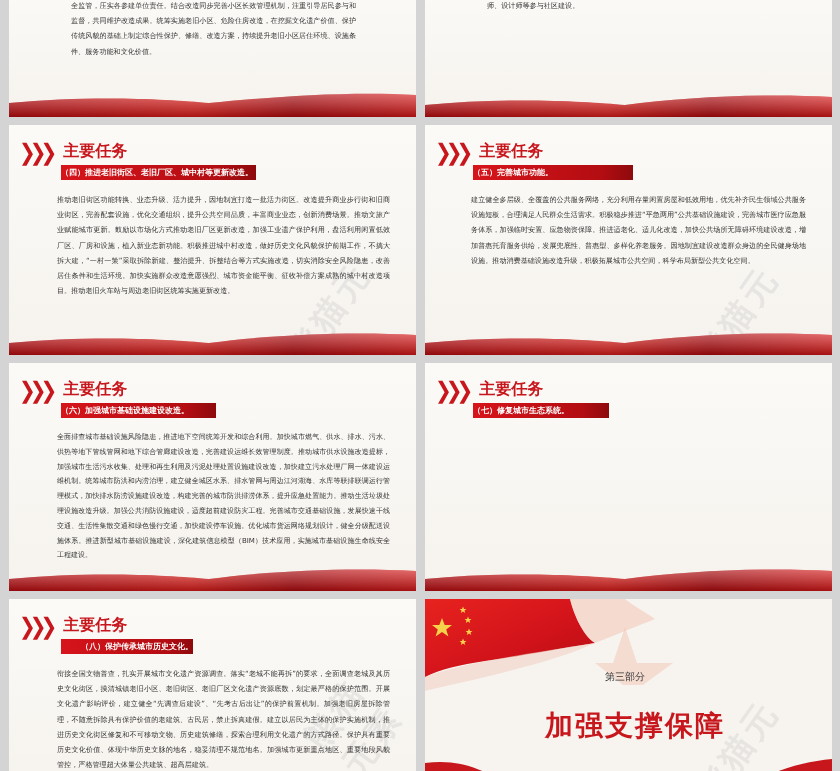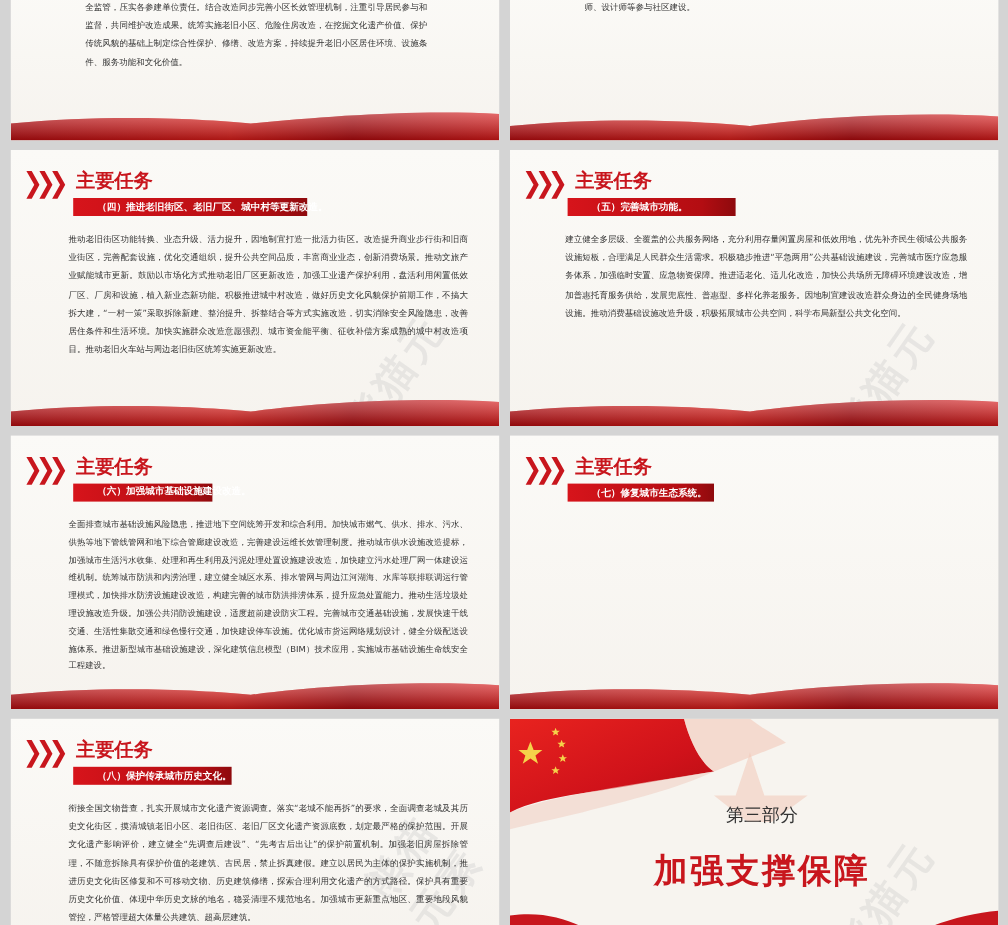--- a/index.html
+++ b/index.html
@@ -26,30 +26,30 @@
     position: absolute; left: 10px; top: 16px;
     display: flex; align-items: center; gap: 6px;
   }
   .chev { color: #c8161d; font-size: 20px; font-weight: bold; letter-spacing: -6px; line-height: 1; margin-right: 6px; transform: scaleY(1.15); }
   .sec-title { color: #c8161d; font-size: 16px; font-weight: bold; }
   .subbar {
     position: absolute; left: 52px; top: 40px;
     height: 15px; width: 132px;
     background: linear-gradient(90deg, #d7141b 0%, #b30d12 80%, #8e0a0d 100%);
     color: #fff; font-size: 8px; font-weight: bold;
-    line-height: 15px; padding-left: 20px; box-sizing: border-box;
+    line-height: 15px; padding-left: 0; box-sizing: border-box;
     white-space: nowrap;
   }
   .body-text {
     position: absolute; left: 48px; right: 26px;
     color: #333; font-size: 7.1px; line-height: 15.2px;
     text-align: justify;
   }
   
-  .part-label { position: absolute; color: #333; font-size: 15px; }
+  .part-label { position: absolute; color: #333; font-size: 10px; }
   .part-title { position: absolute; color: #c8161d; font-size: 28px; font-weight: bold; letter-spacing: 2px; }
 </style>
 </head>
 <body>
 
 <svg width="0" height="0" style="position:absolute">
   <defs>
     <linearGradient id="ribbonGrad" x1="0" y1="0" x2="1" y2="0">
       <stop offset="0" stop-color="#b40d12"></stop>
       <stop offset="0.45" stop-color="#e0231f"></stop>
@@ -92,60 +92,60 @@
     <path d="M0,14 C80,6 160,10 200,14 C260,6 340,2 407,6 L407,26 L0,26 Z" fill="url(#ribbonShade)"></path>
   </svg>
 </div>
 
 <div class="slide" style="left:425px; top:125px; width:407px; height:230px;">
   <div class="watermark" style="left:270px; top:150px;">熊猫元素</div>
   <div class="sec-head">
     <span class="chev">❯❯❯</span>
     <span class="sec-title">主要任务</span>
   </div>
-  <div class="subbar" style="left:48px; width:140px;">（五）完善城市功能。</div>
+  <div class="subbar" style="left:48px; width:160px;">（五）完善城市功能。</div>
   <div class="body-text" style="top:67px; left:46px;">建立健全多层级、全覆盖的公共服务网络，充分利用存量闲置房屋和低效用地，优先补齐民生领域公共服务设施短板，合理满足人民群众生活需求。积极稳步推进“平急两用”公共基础设施建设，完善城市医疗应急服务体系，加强临时安置、应急物资保障。推进适老化、适儿化改造，加快公共场所无障碍环境建设改造，增加普惠托育服务供给，发展兜底性、普惠型、多样化养老服务。因地制宜建设改造群众身边的全民健身场地设施。推动消费基础设施改造升级，积极拓展城市公共空间，科学布局新型公共文化空间。</div>
   <svg class="ribbon" viewBox="0 0 407 26" preserveAspectRatio="none">
     <path d="M0,14 C80,6 160,10 200,14 C260,6 340,2 407,6 L407,26 L0,26 Z" fill="url(#ribbonGrad)"></path>
     <path d="M0,14 C80,6 160,10 200,14 C260,6 340,2 407,6 L407,26 L0,26 Z" fill="url(#ribbonShade)"></path>
   </svg>
 </div>
 
 <div class="slide" style="left:9px; top:363px; width:407px; height:228px;">
   <div class="sec-head">
     <span class="chev">❯❯❯</span>
     <span class="sec-title">主要任务</span>
   </div>
-  <div class="subbar" style="width:116px;font-family:Liberation Mono, monospace;">（六）加强城市基础设施建设改造。</div>
+  <div class="subbar" style="width:155px;">（六）加强城市基础设施建设改造。</div>
   <div class="body-text" style="top:67px; font-size:7px; line-height:14.8px;">全面排查城市基础设施风险隐患，推进地下空间统筹开发和综合利用。加快城市燃气、供水、排水、污水、供热等地下管线管网和地下综合管廊建设改造，完善建设运维长效管理制度。推动城市供水设施改造提标，加强城市生活污水收集、处理和再生利用及污泥处理处置设施建设改造，加快建立污水处理厂网一体建设运维机制。统筹城市防洪和内涝治理，建立健全城区水系、排水管网与周边江河湖海、水库等联排联调运行管理模式，加快排水防涝设施建设改造，构建完善的城市防洪排涝体系，提升应急处置能力。推动生活垃圾处理设施改造升级。加强公共消防设施建设，适度超前建设防灾工程。完善城市交通基础设施，发展快速干线交通、生活性集散交通和绿色慢行交通，加快建设停车设施。优化城市货运网络规划设计，健全分级配送设施体系。推进新型城市基础设施建设，深化建筑信息模型（BIM）技术应用，实施城市基础设施生命线安全工程建设。</div>
   <svg class="ribbon" viewBox="0 0 407 26" preserveAspectRatio="none">
     <path d="M0,14 C80,6 160,10 200,14 C260,6 340,2 407,6 L407,26 L0,26 Z" fill="url(#ribbonGrad)"></path>
     <path d="M0,14 C80,6 160,10 200,14 C260,6 340,2 407,6 L407,26 L0,26 Z" fill="url(#ribbonShade)"></path>
   </svg>
 </div>
 
 <div class="slide" style="left:425px; top:363px; width:407px; height:228px;">
   <div class="sec-head">
     <span class="chev">❯❯❯</span>
     <span class="sec-title">主要任务</span>
   </div>
-  <div class="subbar" style="left:48px; width:122px;">（七）修复城市生态系统。</div>
+  <div class="subbar" style="left:48px; width:136px;">（七）修复城市生态系统。</div>
   <svg class="ribbon" viewBox="0 0 407 26" preserveAspectRatio="none">
     <path d="M0,14 C80,6 160,10 200,14 C260,6 340,2 407,6 L407,26 L0,26 Z" fill="url(#ribbonGrad)"></path>
     <path d="M0,14 C80,6 160,10 200,14 C260,6 340,2 407,6 L407,26 L0,26 Z" fill="url(#ribbonShade)"></path>
   </svg>
 </div>
 
 <div class="slide" style="left:9px; top:599px; width:407px; height:190px;">
   <div class="watermark" style="left:300px; top:70px;">熊猫元素</div>
   <div class="sec-head">
     <span class="chev">❯❯❯</span>
     <span class="sec-title">主要任务</span>
   </div>
-  <div class="subbar" style="width:132px;">（八）保护传承城市历史文化。</div>
+  <div class="subbar" style="width:132px;text-align:right;">（八）保护传承城市历史文化。</div>
   <div class="body-text" style="top:67px;">衔接全国文物普查，扎实开展城市文化遗产资源调查。落实“老城不能再拆”的要求，全面调查老城及其历史文化街区，摸清城镇老旧小区、老旧街区、老旧厂区文化遗产资源底数，划定最严格的保护范围。开展文化遗产影响评价，建立健全“先调查后建设”、“先考古后出让”的保护前置机制。加强老旧房屋拆除管理，不随意拆除具有保护价值的老建筑、古民居，禁止拆真建假。建立以居民为主体的保护实施机制，推进历史文化街区修复和不可移动文物、历史建筑修缮，探索合理利用文化遗产的方式路径。保护具有重要历史文化价值、体现中华历史文脉的地名，稳妥清理不规范地名。加强城市更新重点地区、重要地段风貌管控，严格管理超大体量公共建筑、超高层建筑。</div>
 </div>
 
 <div class="slide" style="left:425px; top:599px; width:407px; height:190px; background:#f7f4ef;">
   <svg style="position:absolute; left:0; top:0;" width="407" height="120" viewBox="0 0 407 120">
     <defs>
       <linearGradient id="flagGrad" x1="0" y1="0" x2="1" y2="1">
         <stop offset="0" stop-color="#e8231f"></stop>
         <stop offset="0.6" stop-color="#d0121a"></stop>
         <stop offset="1" stop-color="#b30d12"></stop>

